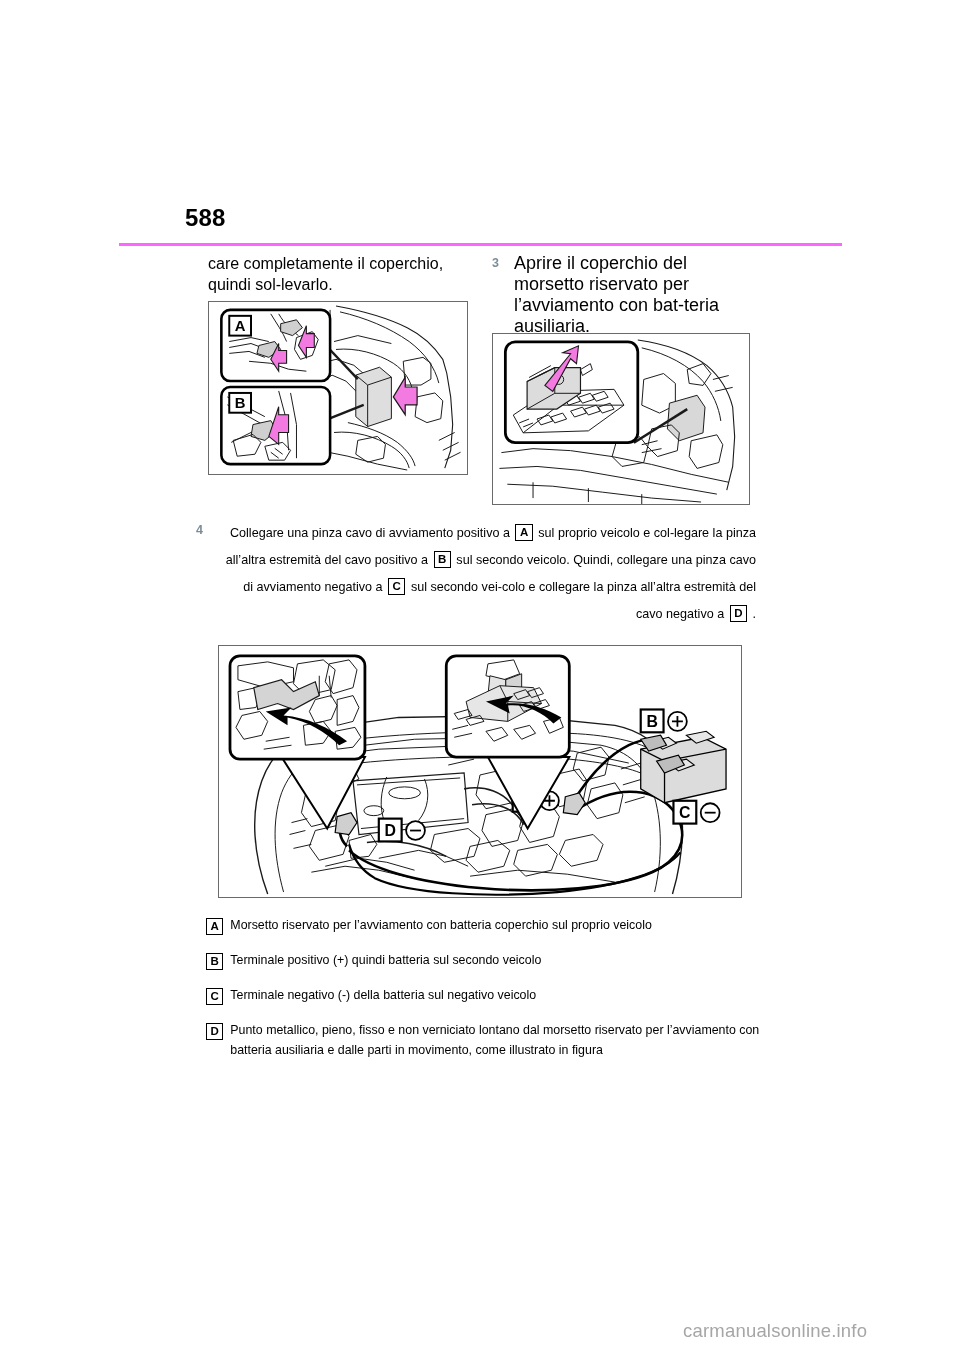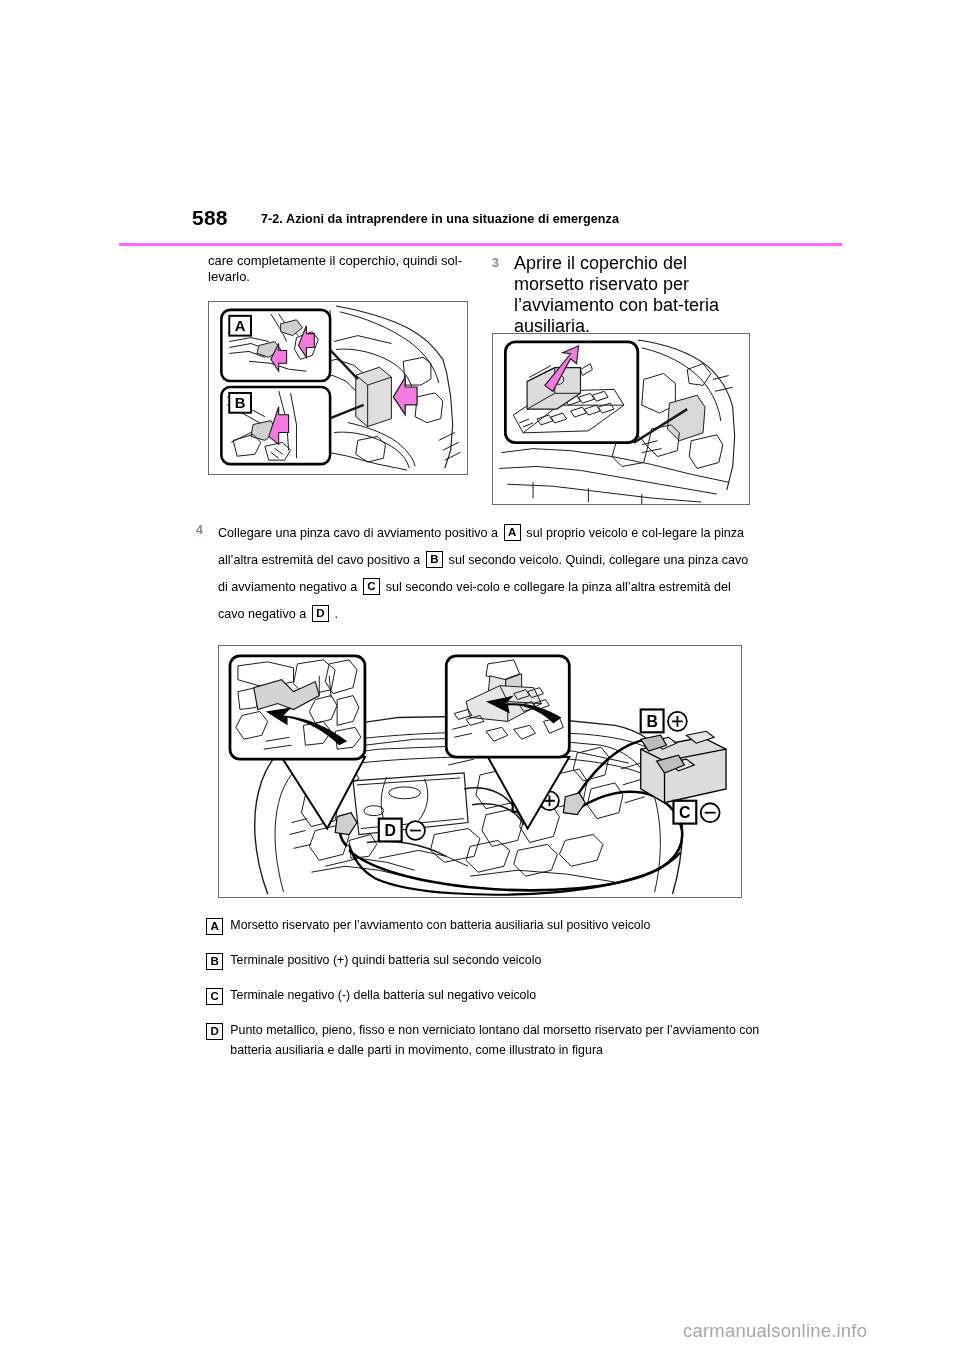--- a/index.html
+++ b/index.html
@@ -21,25 +21,24 @@
     position: absolute;
     left: 119px;
     top: 205px;
     width: 723px;
     height: 42px;
   }
   .page-number {
     position: absolute;
     left: 66px;
     top: 0px;
-    font-size: 21px;
+    font-size: 24px;
     font-weight: bold;
     letter-spacing: 0.2px;
     line-height: 26px;
-    margin-left: 7px;
   }
   .section-title {
     position: absolute;
     left: 142px;
     top: 3px;
     font-size: 12.6px;
     font-weight: bold;
     line-height: 22px;
     letter-spacing: 0.05px;
   }
@@ -59,22 +58,22 @@
     top: 253px;
     width: 262px;
   }
   .col-right {
     position: absolute;
     left: 492px;
     top: 253px;
     width: 262px;
   }
   .para {
-    font-size: 13px;
-    line-height: 16px;
+    font-size: 16px;
+    line-height: 21px;
     letter-spacing: 0.01px;
   }
 
   
   .step {
     position: relative;
     display: flex;
     align-items: flex-start;
   }
   .step-num {
@@ -126,20 +125,21 @@
   
   .step4 {
     position: absolute;
     left: 196px;
     top: 520px;
     width: 560px;
   }
   .step4 .step-body {
     font-size: 12.6px;
     line-height: 27px;
+    text-align: right;
   }
 
   
   .boxed {
     display: inline-block;
     border: 1.4px solid #000;
     font-weight: bold;
     font-size: 11.5px;
     line-height: 13px;
     padding: 1px 3.5px 1px 3.5px;
@@ -185,21 +185,20 @@
     color: #a6a6a6;
     letter-spacing: 0.2px;
     font-family: "Liberation Sans", sans-serif;
   }
 </style>
 </head>
 <body>
 
 <div class="page-header">
   <div class="page-number">588</div>
-  <div class="section-title">7-2. Azioni da intraprendere in una situazione di emergenza</div>
 </div>
 <div class="header-rule"></div>
 
 <div class="col-left">
   <div class="para">care completamente il coperchio, quindi sol-levarlo.</div>
 </div>
 
 <div class="col-right">
   <div class="step">
     <div class="step-num">3</div>
@@ -484,21 +483,21 @@
       </g>
 
       <path d="M344 72 C328 62 308 56 288 58 L296 50 L268 56 L292 68 L290 60 C306 58 324 66 336 78 Z" fill="#000000"></path>
     </g>
   </svg>
 </div>
 
 <div class="legend">
   <div class="legend-row">
     <div class="legend-key">A</div>
-    <div class="legend-text">Morsetto riservato per l’avviamento con batteria ausiliaria sul positivo veicolo</div>
+    <div class="legend-text">Morsetto riservato per l’avviamento con batteria coperchio sul proprio veicolo</div>
   </div>
   <div class="legend-row">
     <div class="legend-key">B</div>
     <div class="legend-text">Terminale positivo (+) quindi batteria sul secondo veicolo</div>
   </div>
   <div class="legend-row">
     <div class="legend-key">C</div>
     <div class="legend-text">Terminale negativo (-) della batteria sul negativo veicolo</div>
   </div>
   <div class="legend-row">

